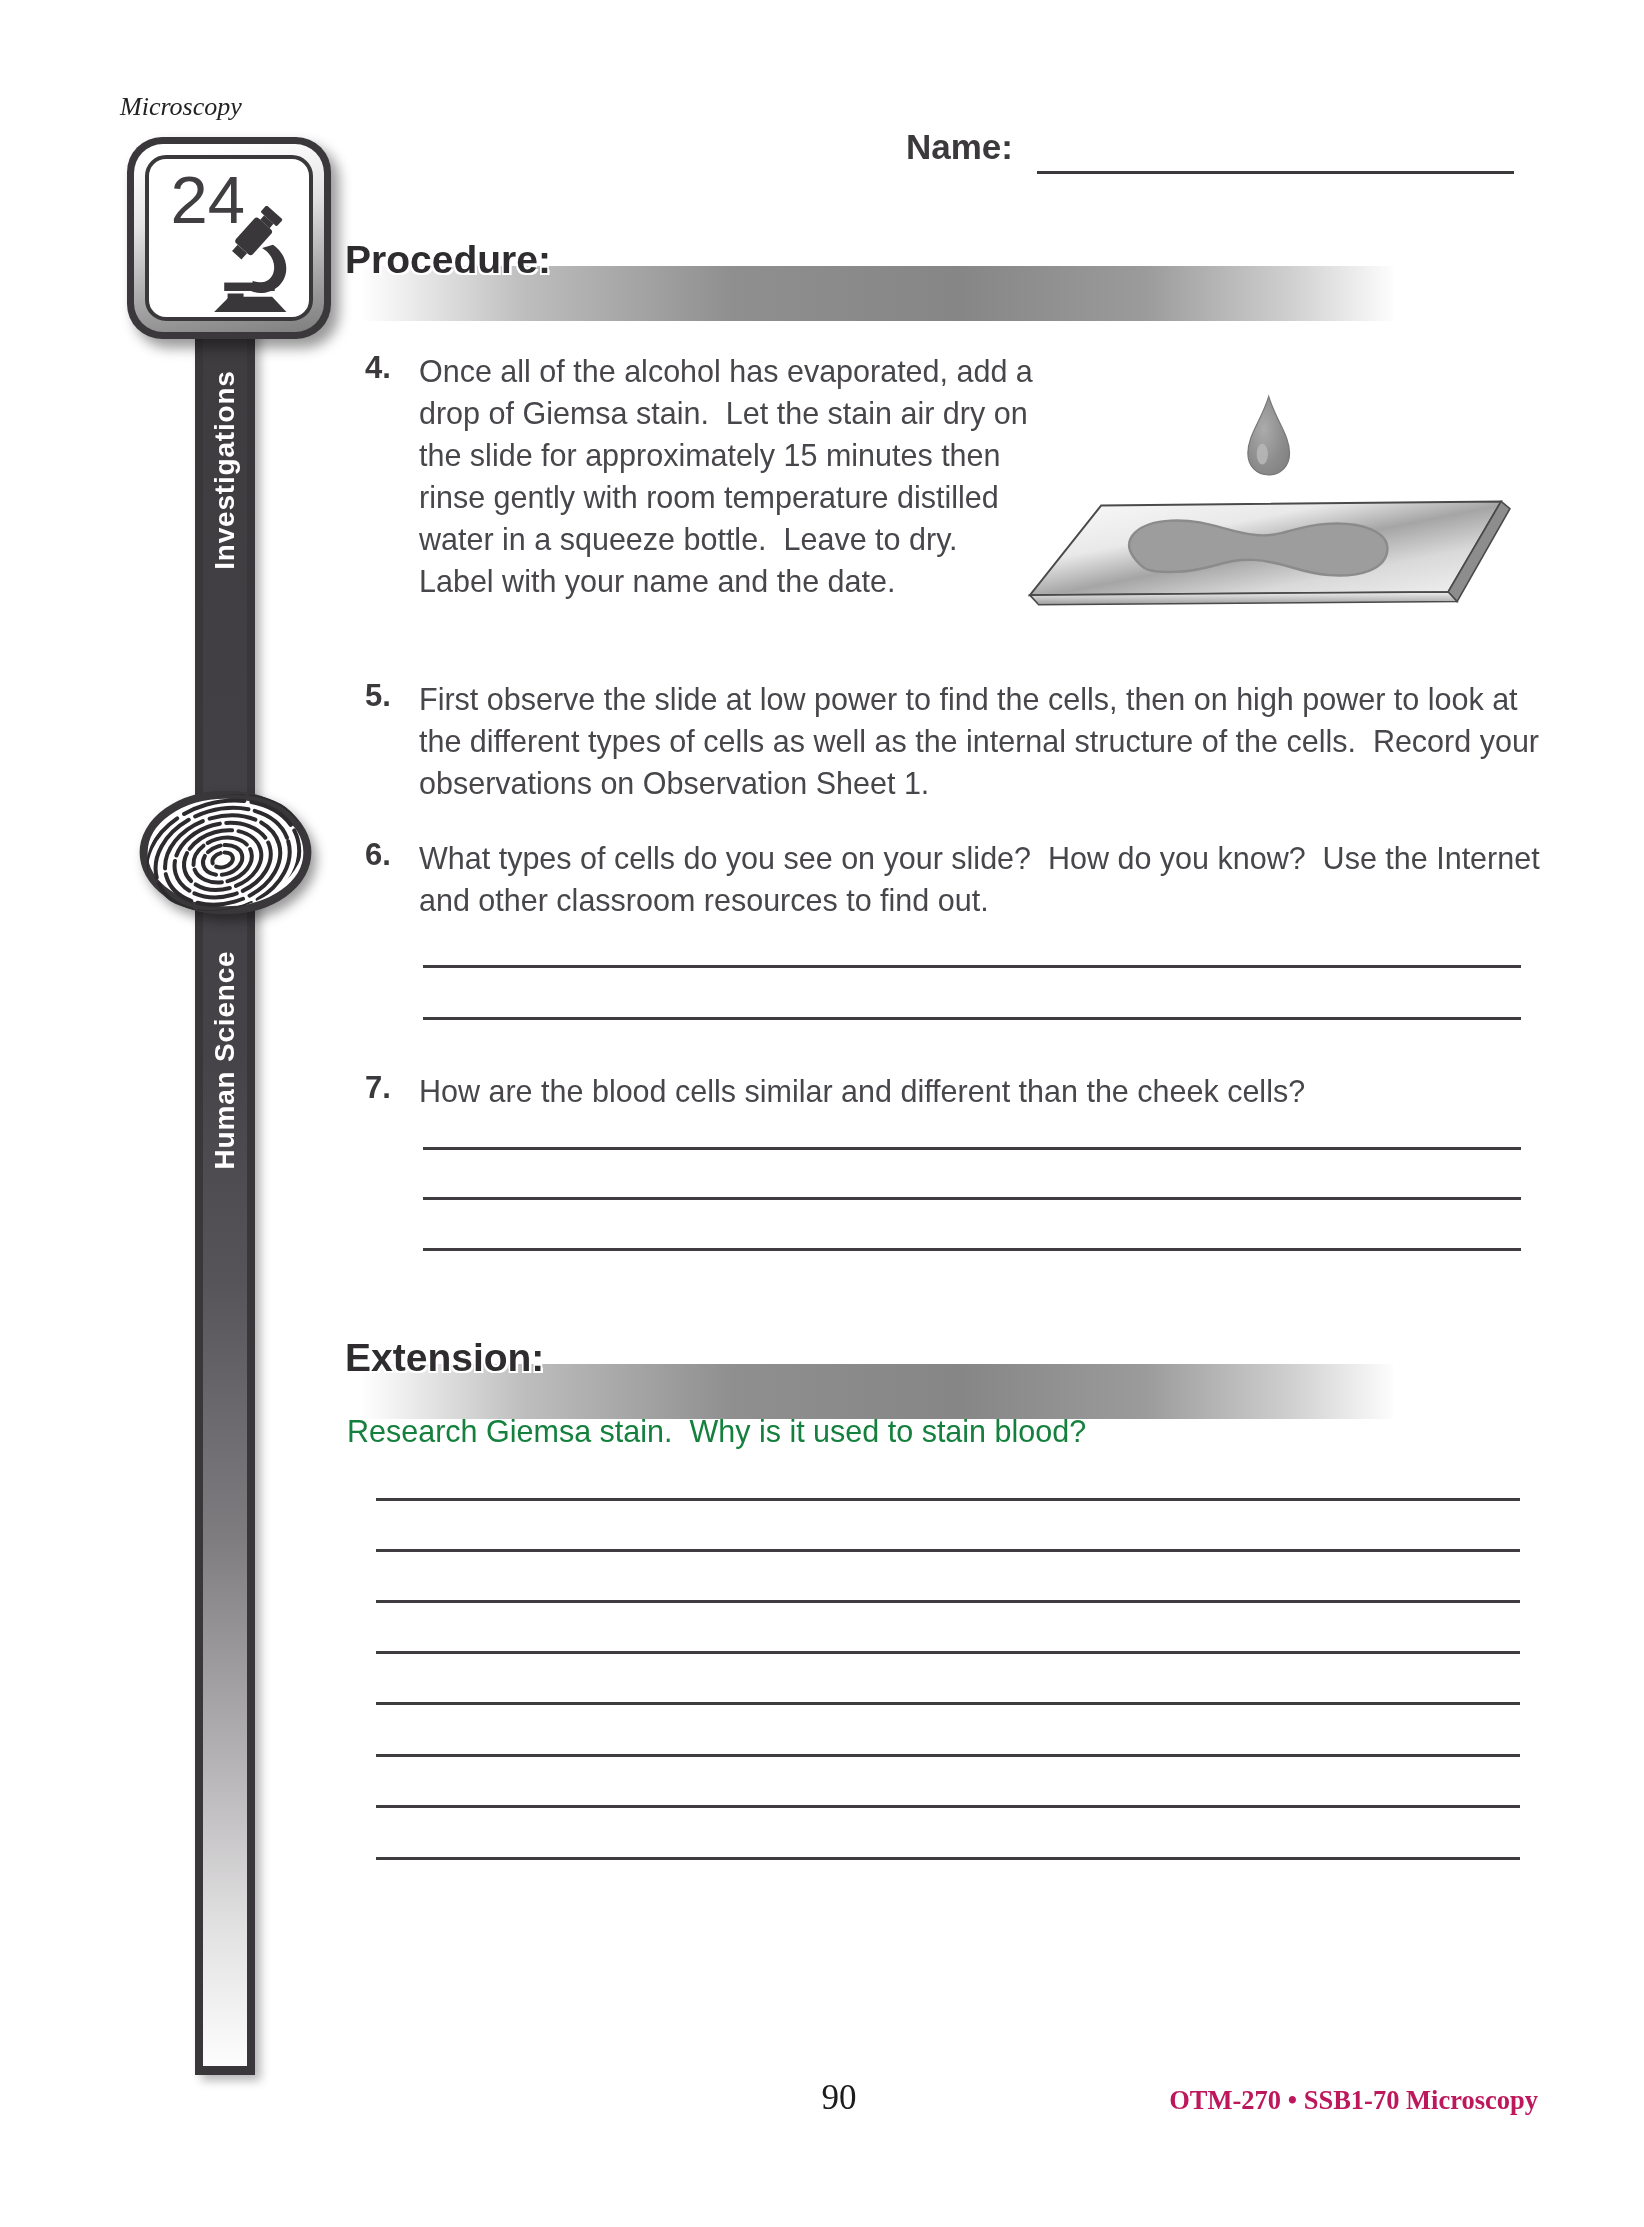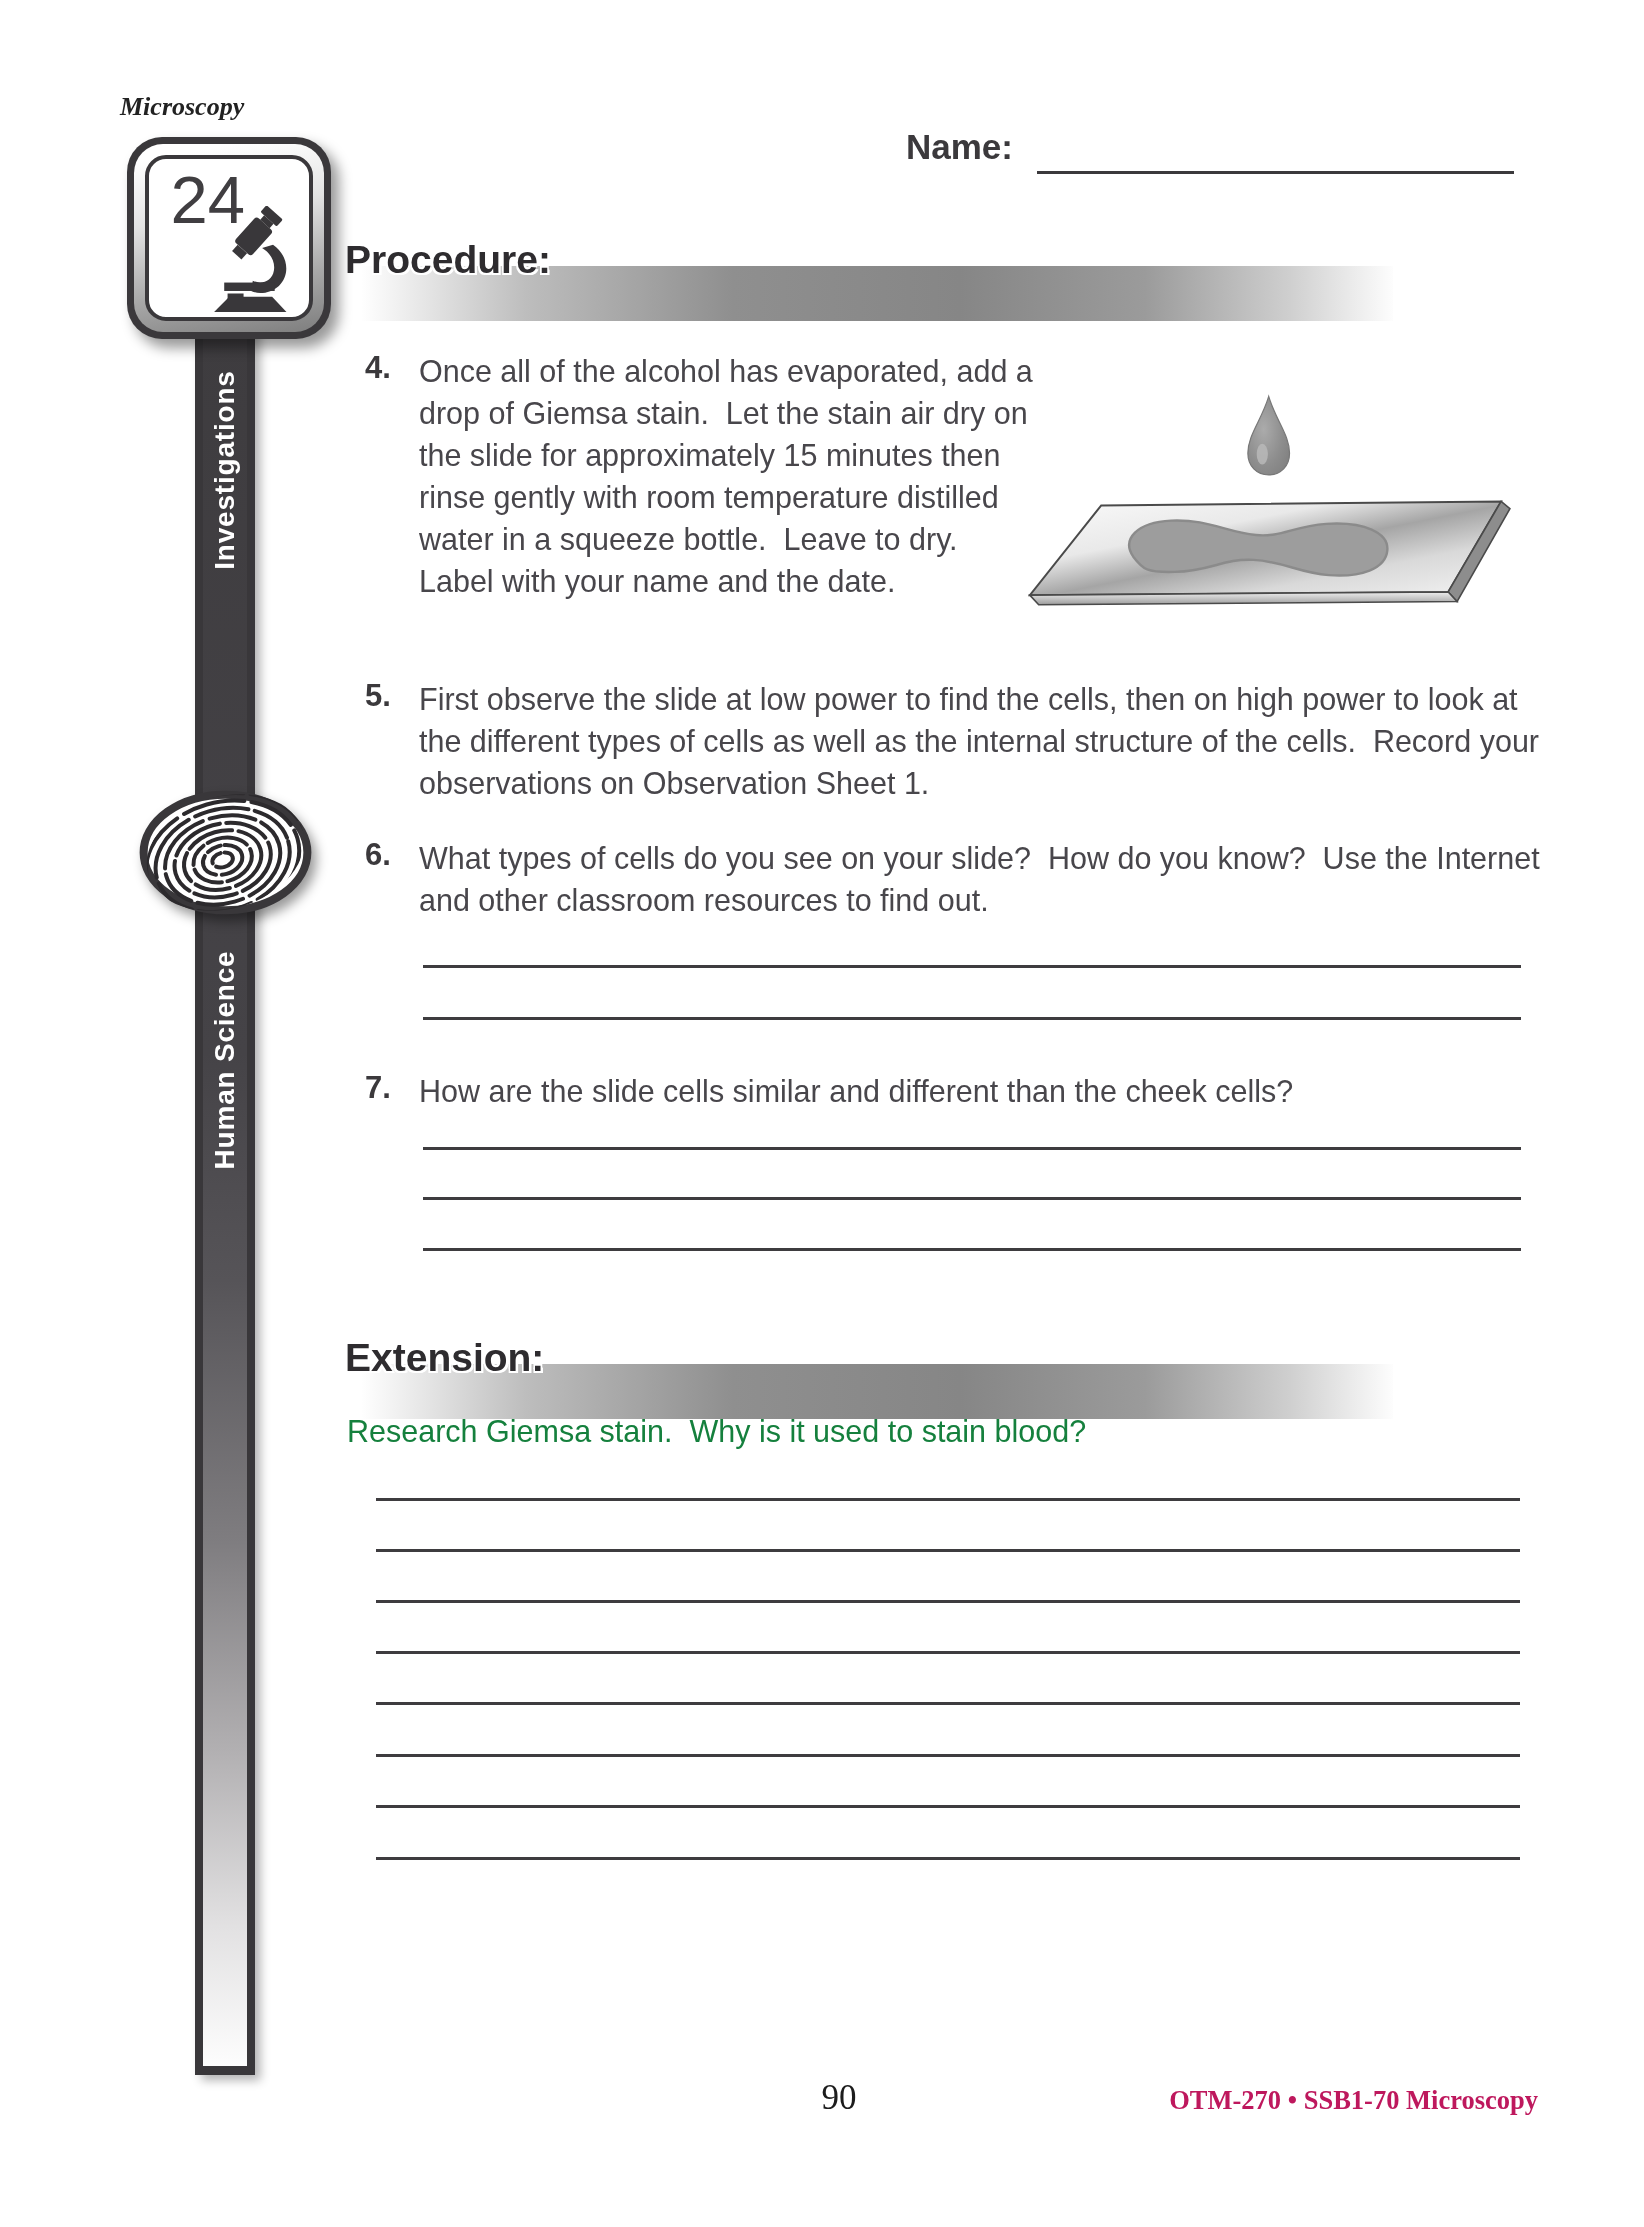--- a/index.html
+++ b/index.html
@@ -1,21 +1,21 @@
 <!DOCTYPE html>
 <html style="font-size:13px"><head>
 <meta charset="utf-8">
 <style>
   html,body{margin:0;padding:0;background:#ffffff;}
   .page{position:relative;width:1645px;height:2227px;background:#fff;overflow:hidden;
         font-family:"Liberation Sans",sans-serif;color:#47454a;}
 
   
   .corner-label{position:absolute;left:120px;top:92px;font-family:"Liberation Serif",serif;
-                font-style:italic;font-weight:bold;font-size:26px;color:#222;}
+                font-style:italic;font-weight:normal;font-size:26px;color:#222;}
 
   
   .badge{position:absolute;left:127px;top:137px;width:196px;height:194px;background:#3a383b;
          border-radius:35px;padding:4px;box-shadow:7.2px 8.8px 13px rgba(0,0,0,.40);z-index:3;}
   .badge-mid{position:absolute;left:7.2px;top:7.2px;right:7.2px;bottom:7.2px;border-radius:29px;
              background:linear-gradient(170deg,#ffffff 8%,#e3e3e3 38%,#a8a8a8 72%,#7e7e7e 100%);}
   .badge-inner{position:absolute;left:11.2px;top:11.2px;right:11.2px;bottom:11.2px;border-radius:21px;
                background:#fff;border:4.8px solid #3a383b;}
   .badge-number{position:absolute;left:21px;top:1.6px;font-size:67px;font-weight:400;color:#403e41;}
   .badge-scope{position:absolute;right:3.2px;bottom:1.6px;}
@@ -163,21 +163,21 @@
 
   <div class="step-num" style="top:678px;">5.</div>
   <div class="step-text" style="top:678px;width:1143px;">First observe the slide at low power to find the cells, then on high power to look at the different types of cells as well as the internal structure of the cells.  Record your observations on Observation Sheet 1.</div>
 
   <div class="step-num" style="top:837px;">6.</div>
   <div class="step-text" style="top:837px;width:1143px;">What types of cells do you see on your slide?  How do you know?  Use the Internet and other classroom resources to find out.</div>
   <div class="ans-line" style="left:423px;top:965px;width:1098px;"></div>
   <div class="ans-line" style="left:423px;top:1017px;width:1098px;"></div>
 
   <div class="step-num" style="top:1070px;">7.</div>
-  <div class="step-text" style="top:1070px;width:1143px;">How are the slide cells similar and different than the cheek cells?</div>
+  <div class="step-text" style="top:1070px;width:1143px;">How are the blood cells similar and different than the cheek cells?</div>
   <div class="ans-line" style="left:423px;top:1147px;width:1098px;"></div>
   <div class="ans-line" style="left:423px;top:1197px;width:1098px;"></div>
   <div class="ans-line" style="left:423px;top:1248px;width:1098px;"></div>
 
   <div class="heading" style="left:345px;top:1336px;">Extension:</div>
   <div class="heading-bar" style="top:1364px;"></div>
   <div class="prompt-text" style="top:1410px;width:1188px;">Research Giemsa stain.  Why is it used to stain blood?</div>
 
   <div class="ans-line" style="left:376px;top:1498px;width:1144px;"></div>
   <div class="ans-line" style="left:376px;top:1549px;width:1144px;"></div>

